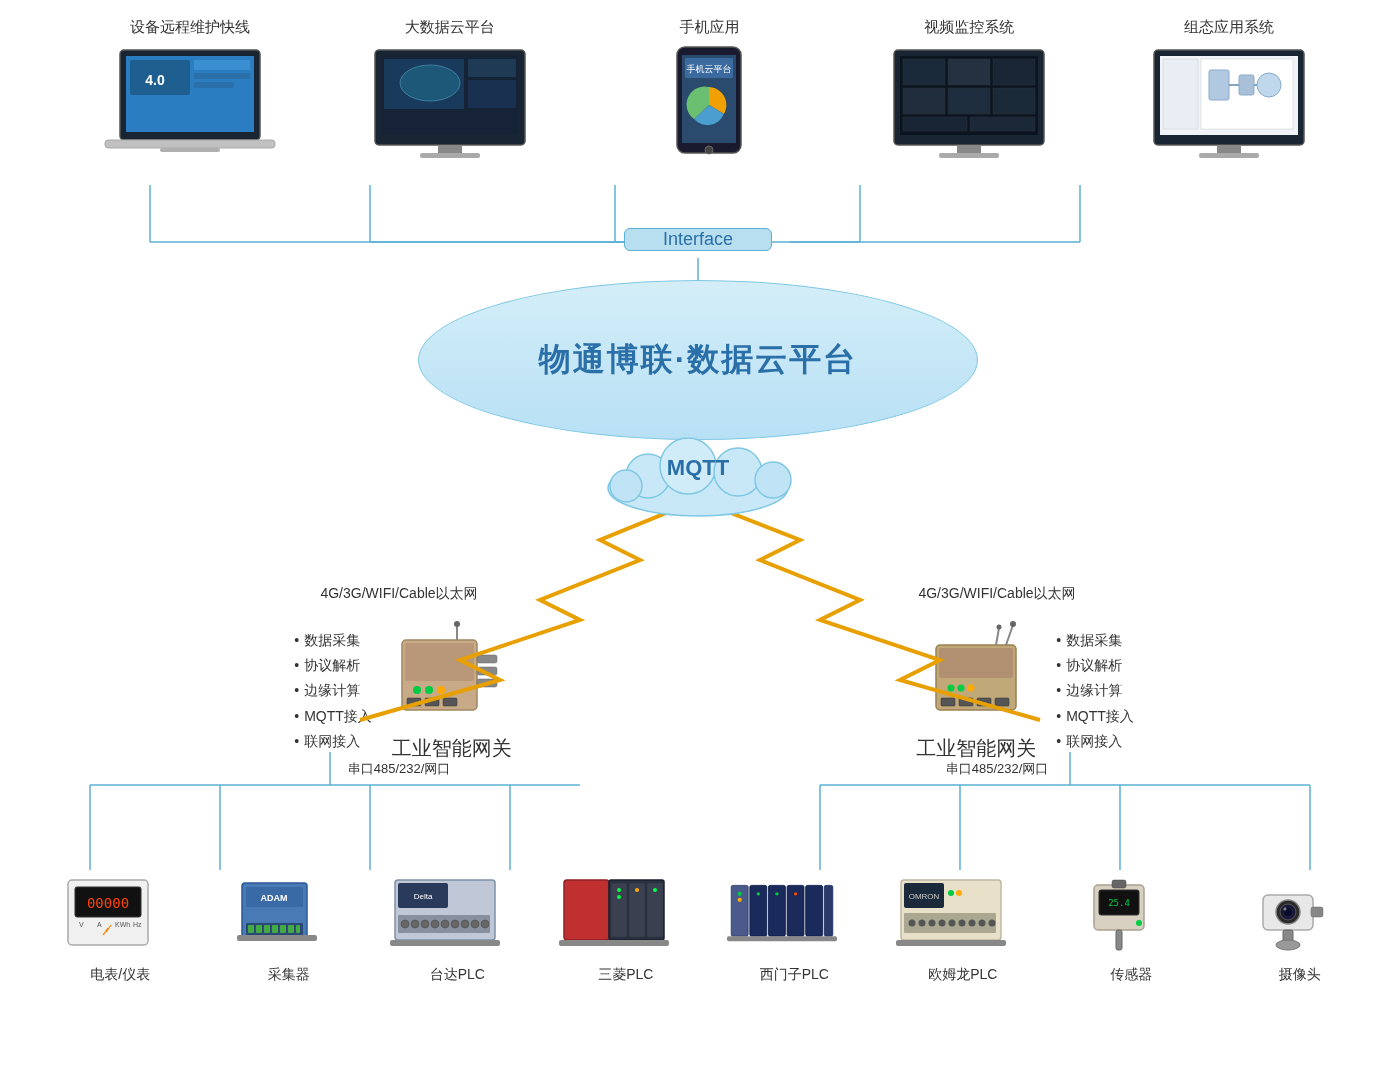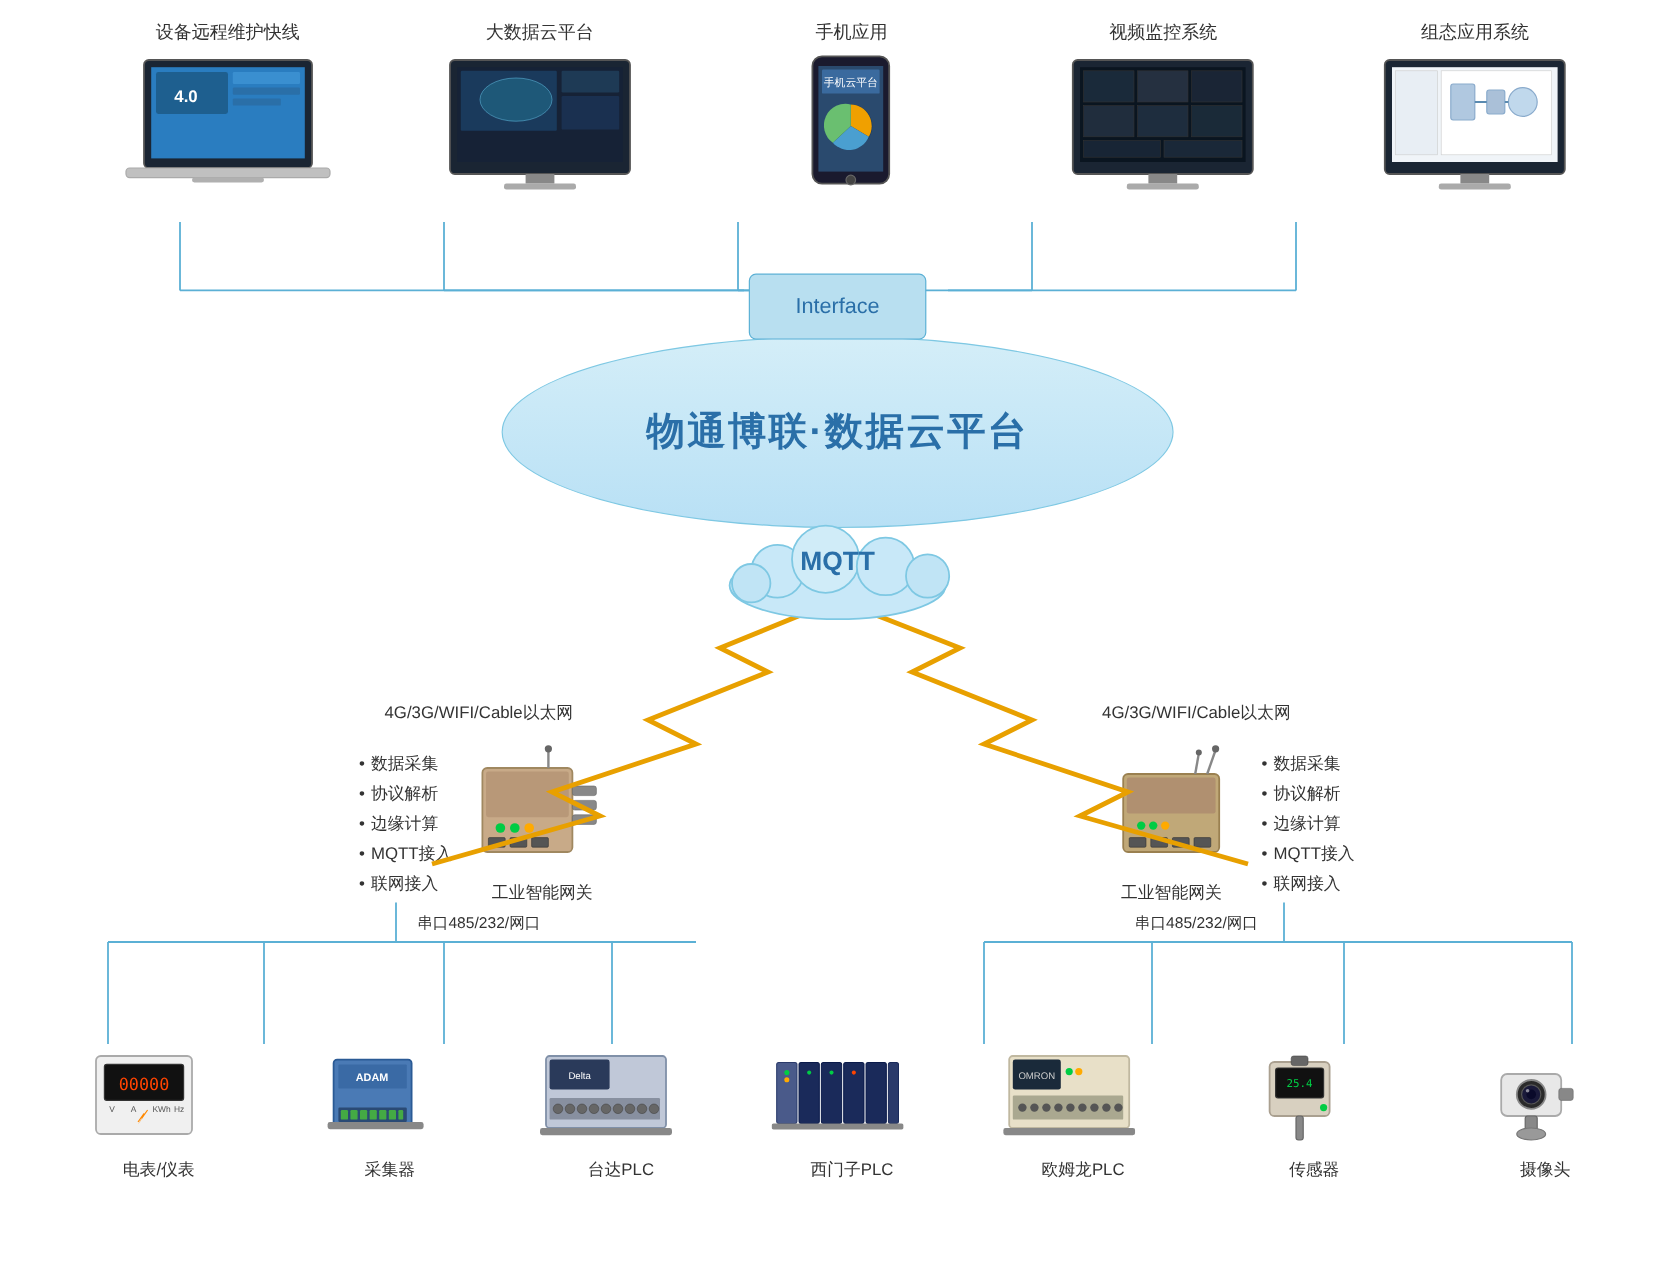--- a/index.html
+++ b/index.html
@@ -56,21 +56,21 @@
 
     
     .interface-box {
       position: absolute;
       top: 228px;
       left: 50%;
       transform: translateX(-50%);
       background: #b8dff0;
       border: 1.5px solid #5bb0d5;
       border-radius: 6px;
-      padding: 16px 38px;
+      padding: 0 38px;
       font-size: 18px;
       color: #2a6fa8;
       white-space: nowrap;
       z-index: 10;
     }
 
     
     .cloud-platform {
       position: absolute;
       top: 280px;
@@ -160,21 +160,21 @@
 
     .gateway-image {
       width: 110px;
       height: 110px;
       display: flex;
       align-items: center;
       justify-content: center;
     }
 
     .gateway-label {
-      font-size: 14px;
+      font-size: 20px;
       color: #333;
       text-align: center;
       margin-top: 5px;
     }
 
     .gateway-block {
       display: flex;
       flex-direction: column;
       align-items: center;
     }
@@ -573,20 +573,41 @@
           <circle cx="75" cy="49" r="4" fill="#666" stroke="#444" stroke-width="0.5"></circle>
           <circle cx="85" cy="49" r="4" fill="#666" stroke="#444" stroke-width="0.5"></circle>
           <circle cx="95" cy="49" r="4" fill="#666" stroke="#444" stroke-width="0.5"></circle>
 
           <rect x="0" y="65" width="110" height="6" rx="2" fill="#888"></rect>
         </svg>
       </div>
       <div class="bottom-device-label">台达PLC</div>
     </div>
 
+    <div class="bottom-device">
+      <div class="bottom-device-image">
+        <svg width="110" height="80" viewBox="0 0 110 80" xmlns="http://www.w3.org/2000/svg">
+
+          <rect x="5" y="5" width="45" height="60" rx="3" fill="#c03030" stroke="#902020" stroke-width="1.5"></rect>
+          <rect x="50" y="5" width="55" height="60" rx="2" fill="#2a3040" stroke="#1a2030" stroke-width="1.5"></rect>
+
+          <rect x="52" y="8" width="16" height="54" rx="1" fill="#3a4050" stroke="#2a3040" stroke-width="0.5"></rect>
+          <rect x="70" y="8" width="16" height="54" rx="1" fill="#3a4050" stroke="#2a3040" stroke-width="0.5"></rect>
+          <rect x="88" y="8" width="16" height="54" rx="1" fill="#3a4050" stroke="#2a3040" stroke-width="0.5"></rect>
+
+          <circle cx="60" cy="15" r="2" fill="#00ff44"></circle>
+          <circle cx="60" cy="22" r="2" fill="#00ff44"></circle>
+          <circle cx="78" cy="15" r="2" fill="#ffaa00"></circle>
+          <circle cx="96" cy="15" r="2" fill="#00ff44"></circle>
+
+          <rect x="0" y="65" width="110" height="6" rx="2" fill="#888"></rect>
+        </svg>
+      </div>
+      <div class="bottom-device-label">三菱PLC</div>
+    </div>
 
     <div class="bottom-device">
       <div class="bottom-device-image">
         <svg width="130" height="80" viewBox="0 0 130 80" xmlns="http://www.w3.org/2000/svg">
 
           <rect x="5" y="5" width="20" height="60" rx="2" fill="#4a5a8a" stroke="#2a3a6a" stroke-width="1"></rect>
           <rect x="27" y="5" width="20" height="60" rx="2" fill="#1a2a5a" stroke="#0a1a4a" stroke-width="1"></rect>
           <rect x="49" y="5" width="20" height="60" rx="2" fill="#1a2a5a" stroke="#0a1a4a" stroke-width="1"></rect>
           <rect x="71" y="5" width="20" height="60" rx="2" fill="#1a2a5a" stroke="#0a1a4a" stroke-width="1"></rect>
           <rect x="93" y="5" width="20" height="60" rx="2" fill="#1a2a5a" stroke="#0a1a4a" stroke-width="1"></rect>

